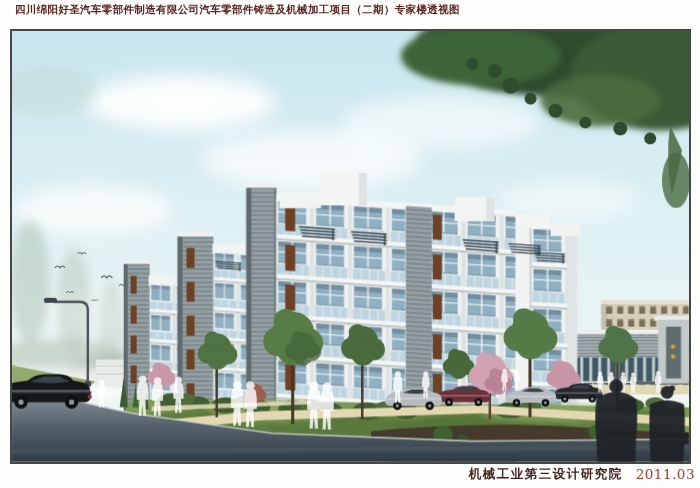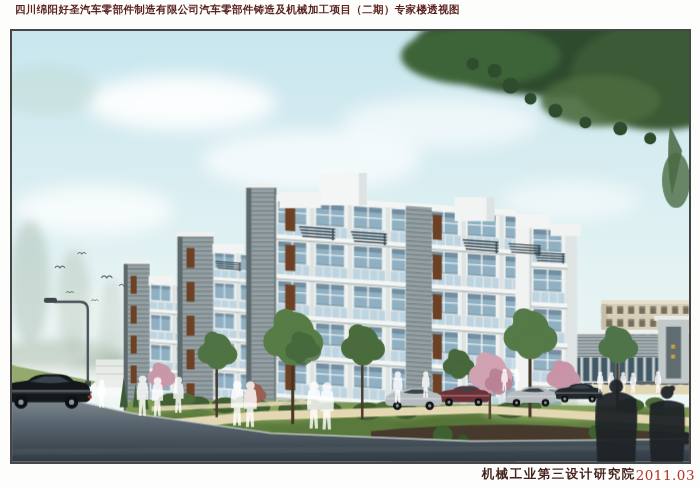--- a/index.html
+++ b/index.html
@@ -12,21 +12,21 @@
     position:absolute;left:15px;top:3px;width:690px;
     font-size:10.5px;font-weight:bold;letter-spacing:.35px;
     color:var(--title-color,#5a2320);white-space:nowrap;
   }
   .frame{
     position:absolute;left:10px;top:29px;width:677px;height:431px;
     border:2px solid var(--frame-border,#474747);background:#fff;
   }
   .frame svg{display:block;}
   .titleblock{
-    position:absolute;top:466px;right:5px;display:flex;align-items:flex-end;
+    position:absolute;top:466px;right:5px;display:flex;align-items:flex-start;gap:13px;
   }
   .institute{
     font-size:12.5px;font-weight:bold;letter-spacing:1.5px;
     color:var(--institute-color,#45231f);
   }
   .date{
     font-size:13.5px;letter-spacing:.5px;
     color:var(--date-color,#b0372c);font-weight:normal;
   }
 </style>

